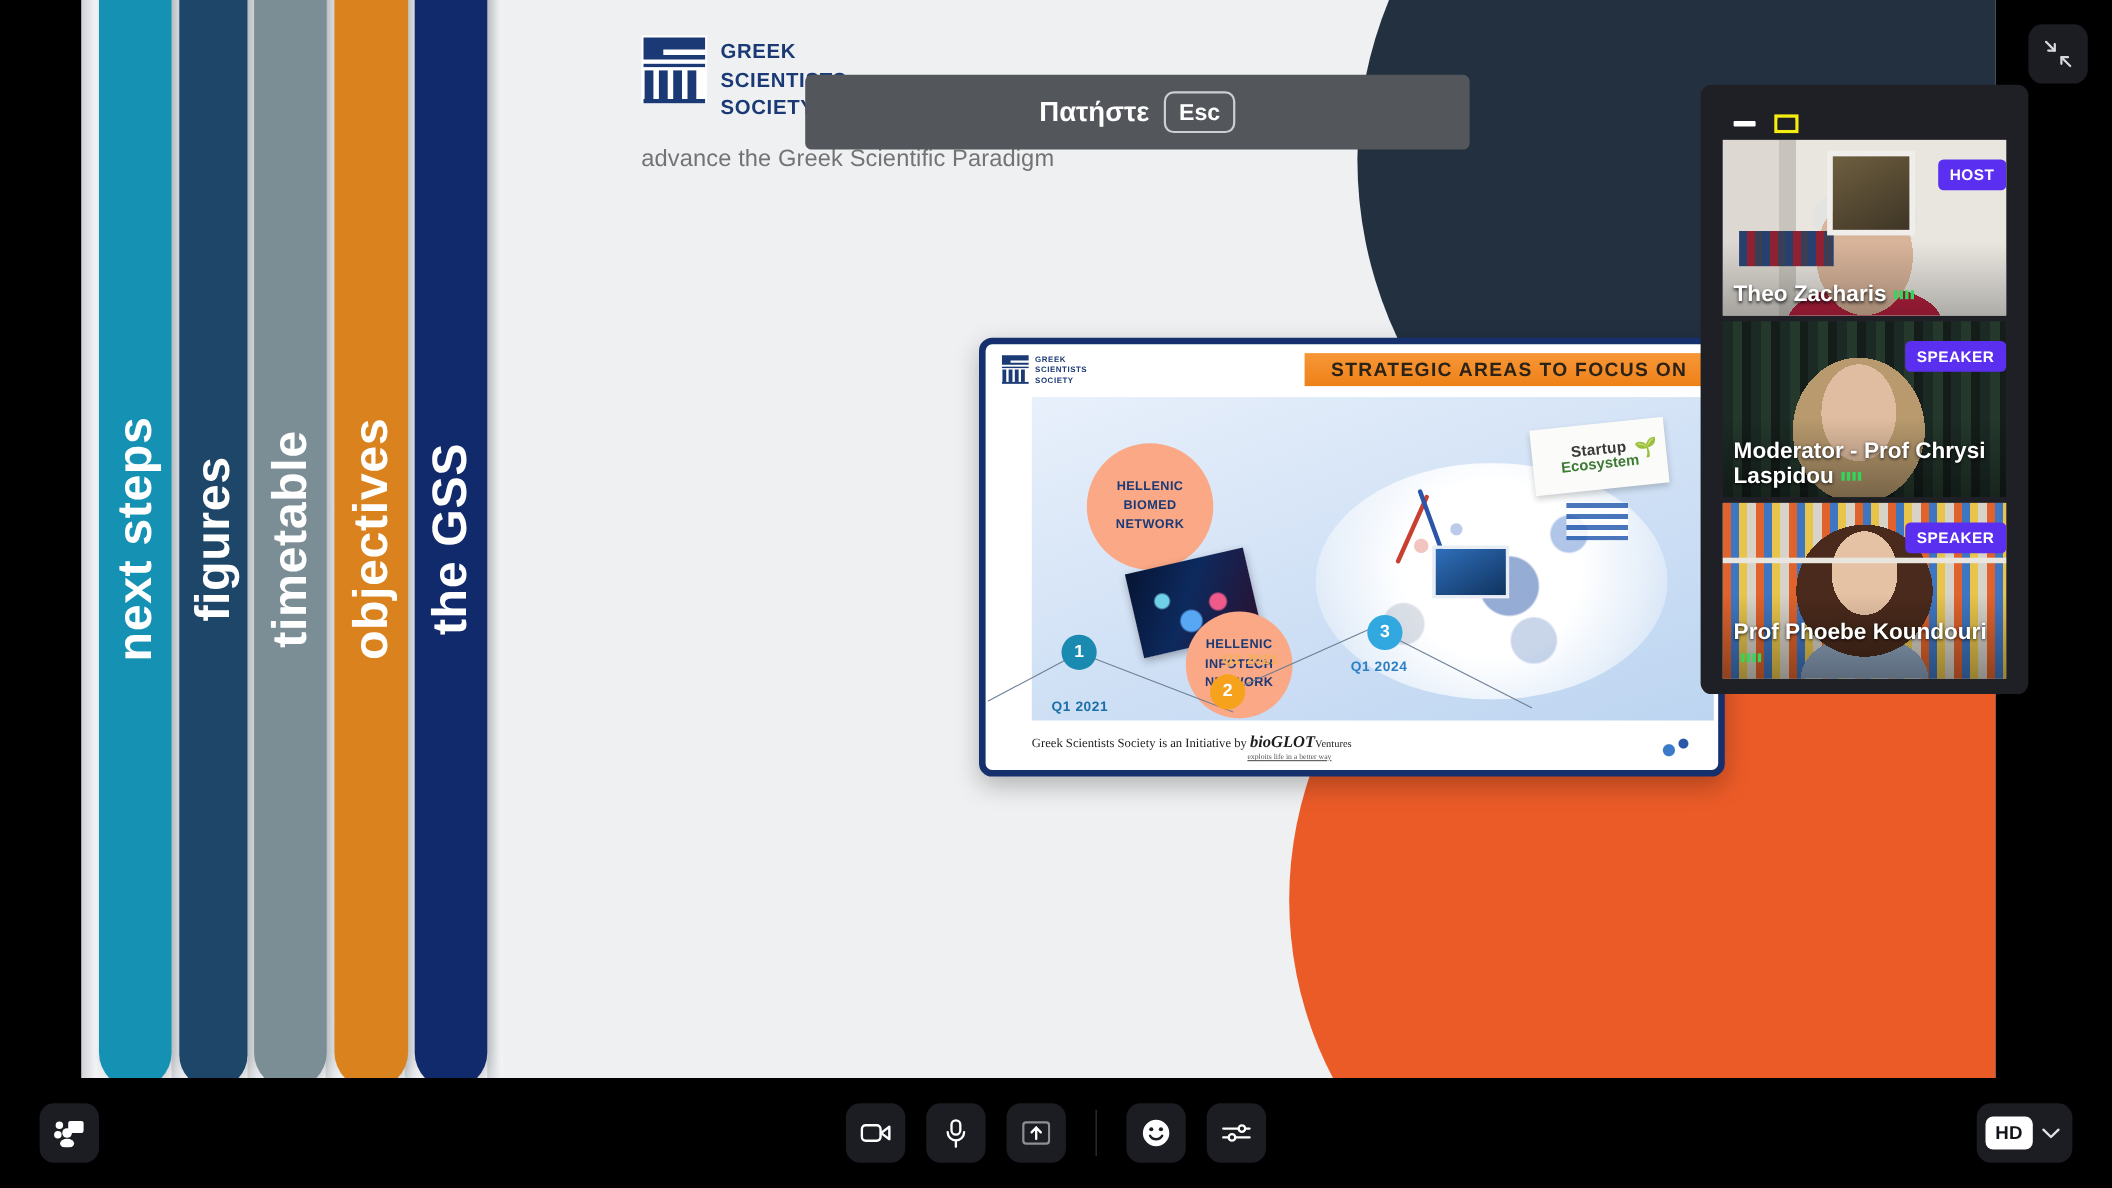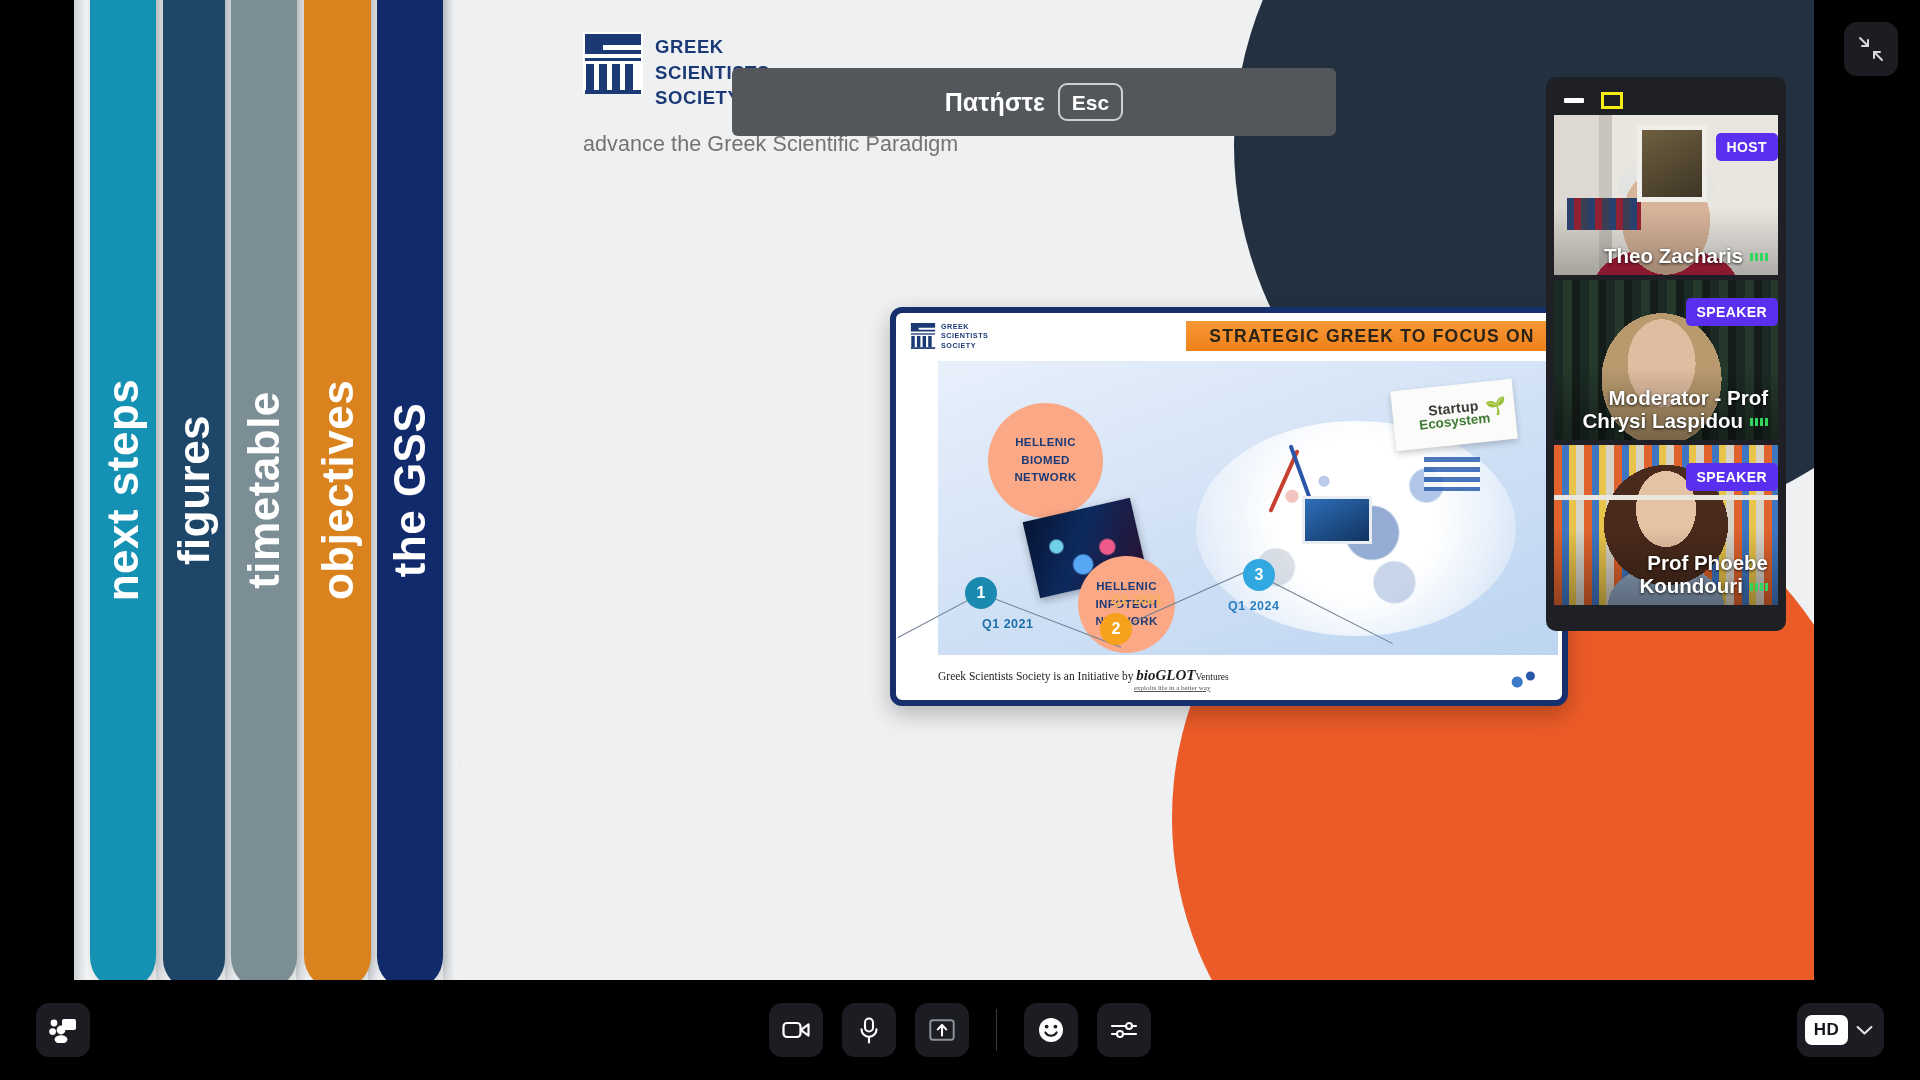--- a/index.html
+++ b/index.html
@@ -131,21 +131,21 @@
   .tl-line { position:absolute; height:1px; background:#6e7f93; transform-origin:left center; }
   .node {
     position:absolute; width:32px; height:32px; border-radius:50%;
     display:flex; align-items:center; justify-content:center;
     color:#fff; font-weight:bold; font-size:16px;
   }
   .n1 { left:27px;  top:216px; background:#1b8ab0; }
   .n2 { left:162px; top:252px; background:#f6a21c; }
   .n3 { left:305px; top:198px; background:#31a8e0; }
   .tl-label { position:absolute; font-weight:bold; font-size:12.5px; letter-spacing:.5px; }
-  .l1 { left:18px;  top:256px; color:#1b6fa8;margin-left:26px; }
+  .l1 { left:18px;  top:274px; color:#1b6fa8; }
   .l2 { left:173px; top:232px; color:#f0b155; }
   .l3 { left:290px; top:238px; color:#2a7fc4; }
   .is-credit {
     position:absolute; left:42px; bottom:8px; font-family:"Liberation Serif", serif;
     font-size:11.5px; color:#1d1d1d; white-space:nowrap;
   }
   .is-credit b { font-family:"Liberation Serif", serif; font-size:15px; font-style:italic; }
   .is-credit u { text-decoration:none; font-size:9.5px; }
   .is-credit em { display:block; font-size:7px; color:#555; font-style:normal; margin-left:196px;text-decoration:underline; }
   .is-badge {
@@ -182,22 +182,22 @@
 
   
   .exit-fs {
     position:absolute; right:22px; top:22px; width:54px; height:54px;
     background:#1c1d22; border-radius:13px;
     display:flex; align-items:center; justify-content:center; cursor:pointer;
   }
 
   
   .panel {
-    position:absolute; left:1546px; top:77px; width:240px; height:554px;
-    background:#1f2026; border-radius:10px; padding:8px;text-align:right;
+    position:absolute; left:1546px; top:77px; width:298px; height:554px;
+    background:#1f2026; border-radius:10px; padding:20px;
   }
   .panel-titlebar { height:30px; display:flex; align-items:center; gap:17px; padding-left:10px; }
   .win-min { width:20px; height:5px; background:#fff; border-radius:1px; cursor:pointer; }
   .win-restore { width:22px; height:17px; border:3px solid #f5ec12; cursor:pointer;
     display:flex; align-items:flex-end; }
   .win-restore i { display:block; width:100%; height:9px; background:#1f2026; }
   .tiles { display:flex; flex-direction:column; gap:5px; }
   .tile { position:relative; height:160px; overflow:hidden; background:#2b2b2e; }
   .tile .bg { position:absolute; inset:0; }
   .badge {
@@ -339,21 +339,21 @@
           <rect x="42" y="32" width="8" height="26" fill="#1b3a75"></rect>
           <rect x="2" y="58" width="56" height="4" fill="#1b3a75"></rect>
         </svg>
         <div class="is-logo-words">
           <span>GREEK</span>
           <span>SCIENTISTS</span>
           <span>SOCIETY</span>
         </div>
       </div>
 
-      <div class="is-banner">STRATEGIC GREEK TO FOCUS ON</div>
+      <div class="is-banner">STRATEGIC AREAS TO FOCUS ON</div>
 
       <div class="is-canvas">
         <div class="collage">
           <div class="dna1"></div>
             <div class="dna2"></div>
           <div class="flag"></div>
           <div class="collage-mon"></div>
         </div>
 
         <div class="startup-card">

